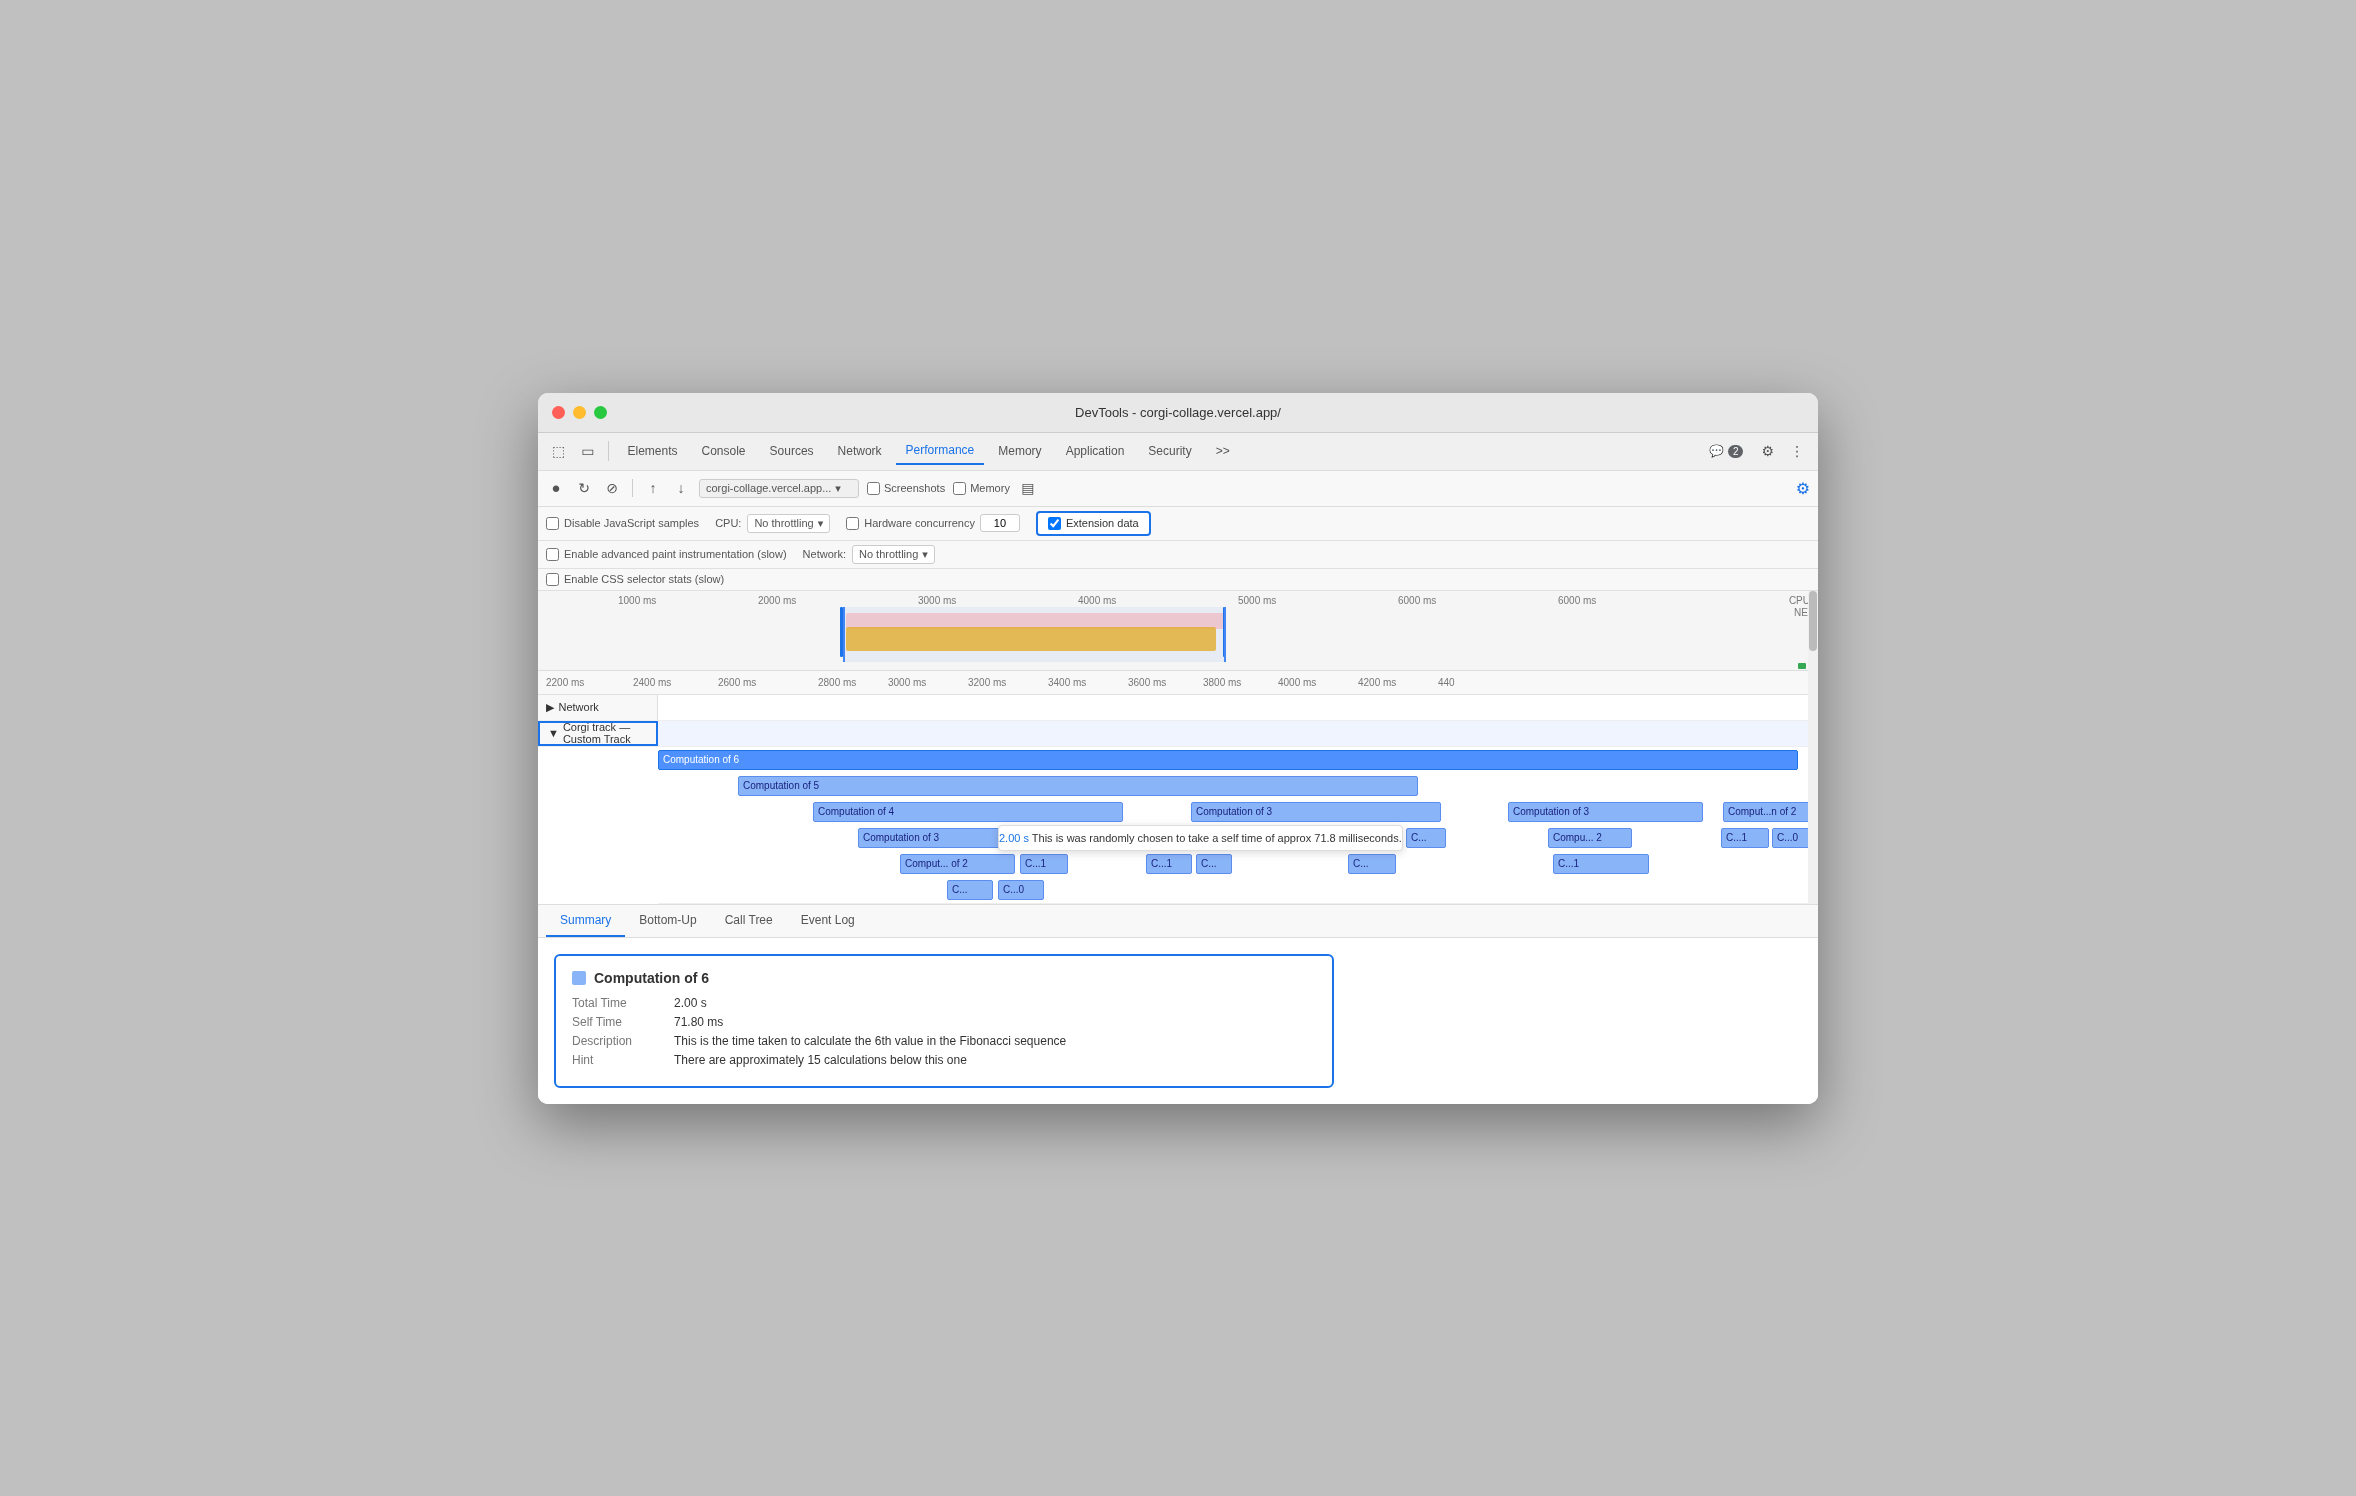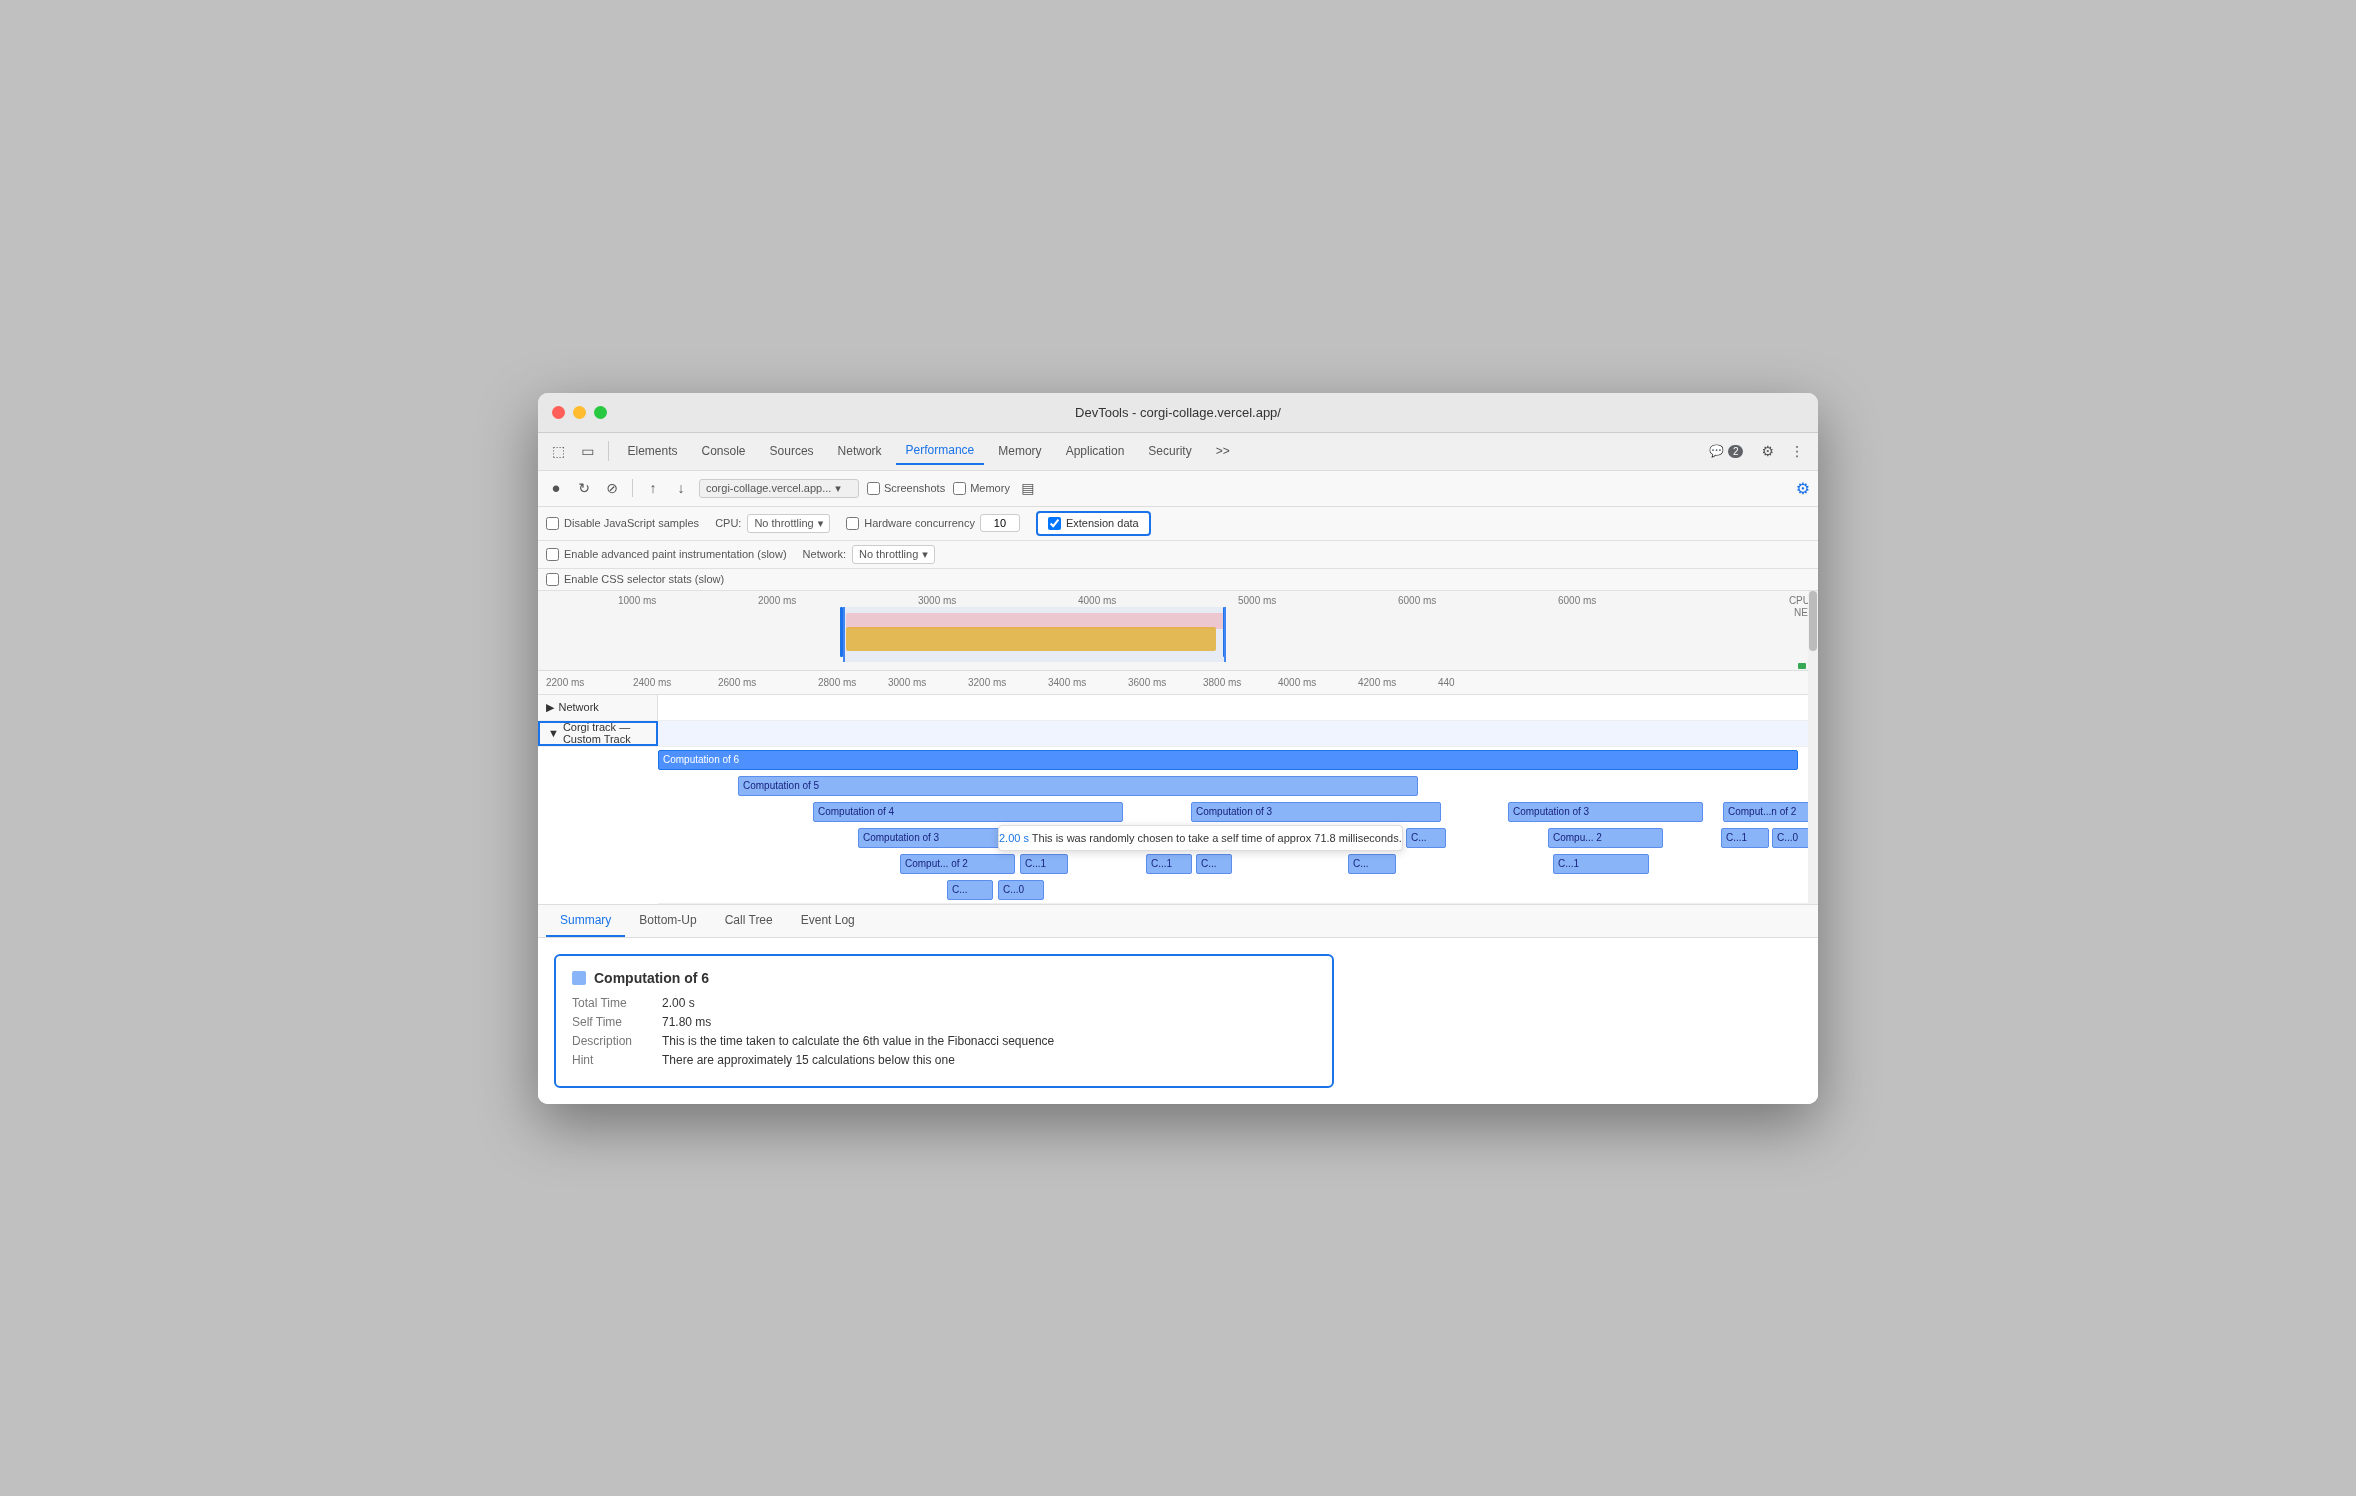--- a/index.html
+++ b/index.html
@@ -384,20 +384,21 @@
     }
     .summary-title-icon {
       width: 14px;
       height: 14px;
       background: #8ab4f8;
       border-radius: 2px;
       display: inline-block;
     }
     .summary-row {
       display: flex;
+      gap: 12px;
       margin: 5px 0;
       font-size: 12px;
     }
     .summary-key {
       color: #777;
       min-width: 90px;
     }
     .summary-val {
       color: #333;
       font-weight: 500;
@@ -605,21 +606,21 @@
             <div class="flame-bar" style="left:533px; width:250px;">Computation of 3</div>
             <div class="flame-bar" style="left:850px; width:195px;">Computation of 3</div>
             <div class="flame-bar" style="left:1065px; width:128px;">Comput...n of 2</div>
           </div>
 
           <div class="flame-row">
             <div class="flame-bar" style="left:200px; width:225px;">Computation of 3</div>
             <div class="flame-bar" style="left:435px; width:110px;">Comput...n of 2</div>
             <div class="flame-bar" style="left:643px; width:100px;">Comput...n of 2</div>
             <div class="flame-bar" style="left:748px; width:40px;">C...</div>
-            <div class="flame-bar" style="left:890px; width:115px;">Compu... 2</div>
+            <div class="flame-bar" style="left:890px; width:84px;">Compu... 2</div>
             <div class="flame-bar" style="left:1063px; width:48px;">C...1</div>
             <div class="flame-bar" style="left:1114px; width:48px;">C...0</div>
           </div>
 
           <div class="flame-row">
             <div class="flame-bar" style="left:242px; width:115px;">Comput... of 2</div>
             <div class="flame-bar" style="left:362px; width:48px;">C...1</div>
             <div class="flame-bar" style="left:488px; width:46px;">C...1</div>
             <div class="flame-bar" style="left:538px; width:36px;">C...</div>
             <div class="flame-bar" style="left:690px; width:48px;">C...</div>

